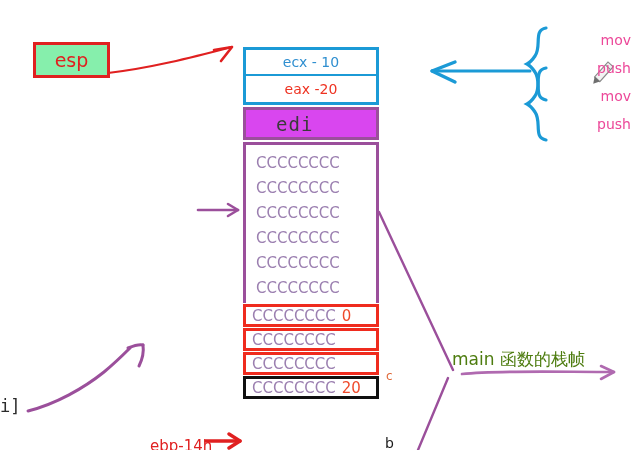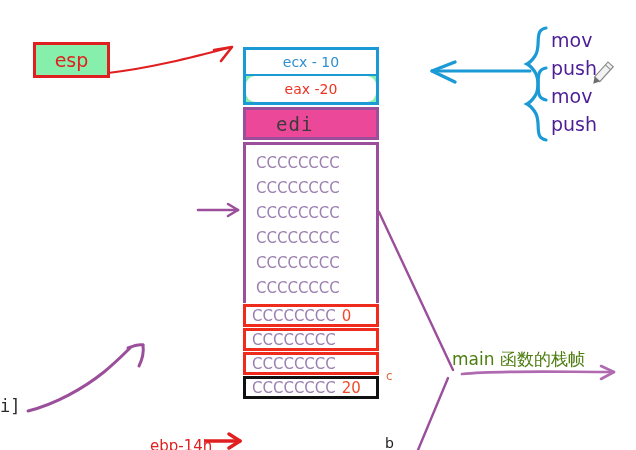--- a/index.html
+++ b/index.html
@@ -41,38 +41,38 @@
   
   .blue-group {
     box-sizing: border-box;
     border: 3px solid #1b9ad6;
     background: #86efac;
   }
   .blue-group .cell {
     height: 26px;
     border-bottom: 2px solid #1b9ad6;
   }
-  .blue-group .cell:last-child { border-bottom: none; border-radius: 9px; }
+  .blue-group .cell:last-child { border-bottom: none; }
 
   .txt-ecx {
     color: #2f8fd0;
     font-size: 14px;
     font-family: "DejaVu Sans", sans-serif;
   }
   .txt-eax {
     color: #ee3322;
     font-size: 14px;
     font-family: "DejaVu Sans", sans-serif;
   }
 
   
   .reg-box {
     box-sizing: border-box;
     border: 3px solid #9b4f9b;
-    background: #ec4899;
+    background: #d946ef;
     height: 33px;
     margin-top: 2px;
     display: flex;
     align-items: center;
     padding-left: 30px;
   }
   .reg-box .reg-label {
     color: #3b3b3b;
     font-size: 19px;
     font-family: "DejaVu Sans Mono", monospace;
@@ -168,24 +168,25 @@
   }
 
   
   #asm-list {
     position: absolute;
     left: 551px;
     top: 26px;
     width: 80px;
   }
   #asm-list .asm {
-    color: #4c1d95;
-    font-size: 19px;
+    color: #ec4899;
+    font-size: 14px;
     line-height: 28px;
     font-family: "DejaVu Sans", sans-serif;
+    text-align: right;
   }
 
   
   #main-frame-label {
     position: absolute;
     left: 452px;
     top: 348px;
     color: #4d7c0f;
     font-size: 17px;
     font-family: "DejaVu Sans", sans-serif;

